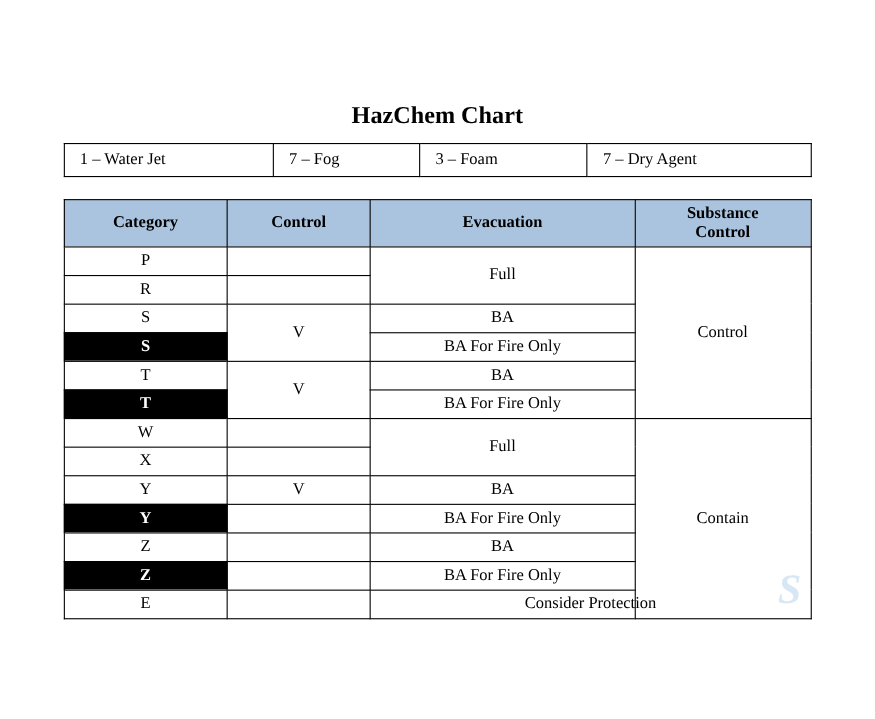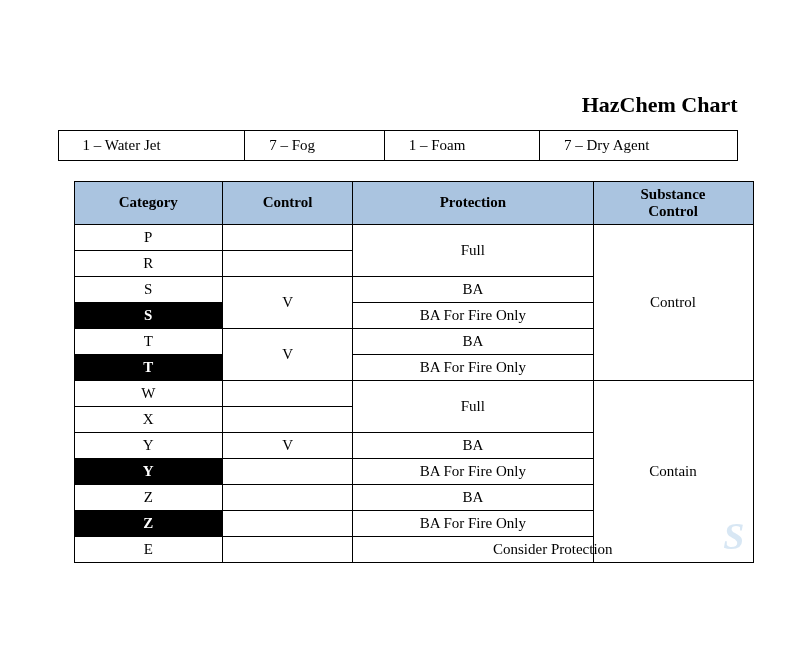--- a/index.html
+++ b/index.html
@@ -10,44 +10,43 @@
       justify-content: center;
       align-items: center;
       min-height: 654px;
       width: 795px;
     }
     .page-container {
       width: 720px;
       padding: 20px;
     }
     .main-title {
-      text-align: right;
+      text-align: center;
       font-size: 22px;
       font-weight: bold;
       margin-bottom: 12px;
     }
     
     .legend-table {
       width: 100%;
       border-collapse: collapse;
       border: 1.5px solid #000;
       margin-bottom: 20px;
     }
     .legend-table td {
       border: 1.5px solid #000;
-      padding: 6px 24px;
+      padding: 6px 14px;
       font-size: 15px;
       text-align: left;
     }
     
     .chart-table {
       width: 100%;
       border-collapse: collapse;
       border: 1.5px solid #000;
-      margin-left: 16px;
     }
     .chart-table th, .chart-table td {
       border: 1.5px solid #000;
       text-align: center;
       font-size: 15px;
       padding: 4px 8px;
     }
     .chart-table thead th {
       background-color: #aac4e0;
       font-weight: bold;
@@ -82,32 +81,32 @@
 <body>
 
 <div class="page-container">
   <div class="main-title">HazChem Chart</div>
 
   <table class="legend-table">
     <tbody>
       <tr>
         <td>1 – Water Jet</td>
         <td>7 – Fog</td>
-        <td>1 – Foam</td>
+        <td>3 – Foam</td>
         <td>7 – Dry Agent</td>
       </tr>
     </tbody>
   </table>
 
   <table class="chart-table">
     <thead>
       <tr>
         <th>Category</th>
         <th>Control</th>
-        <th>Protection</th>
+        <th>Evacuation</th>
         <th>Substance<br>Control</th>
       </tr>
     </thead>
     <tbody>
 
       <tr>
         <td class="cell-white">P</td>
         <td></td>
         <td rowspan="2">Full</td>
         <td rowspan="6">Control</td>

